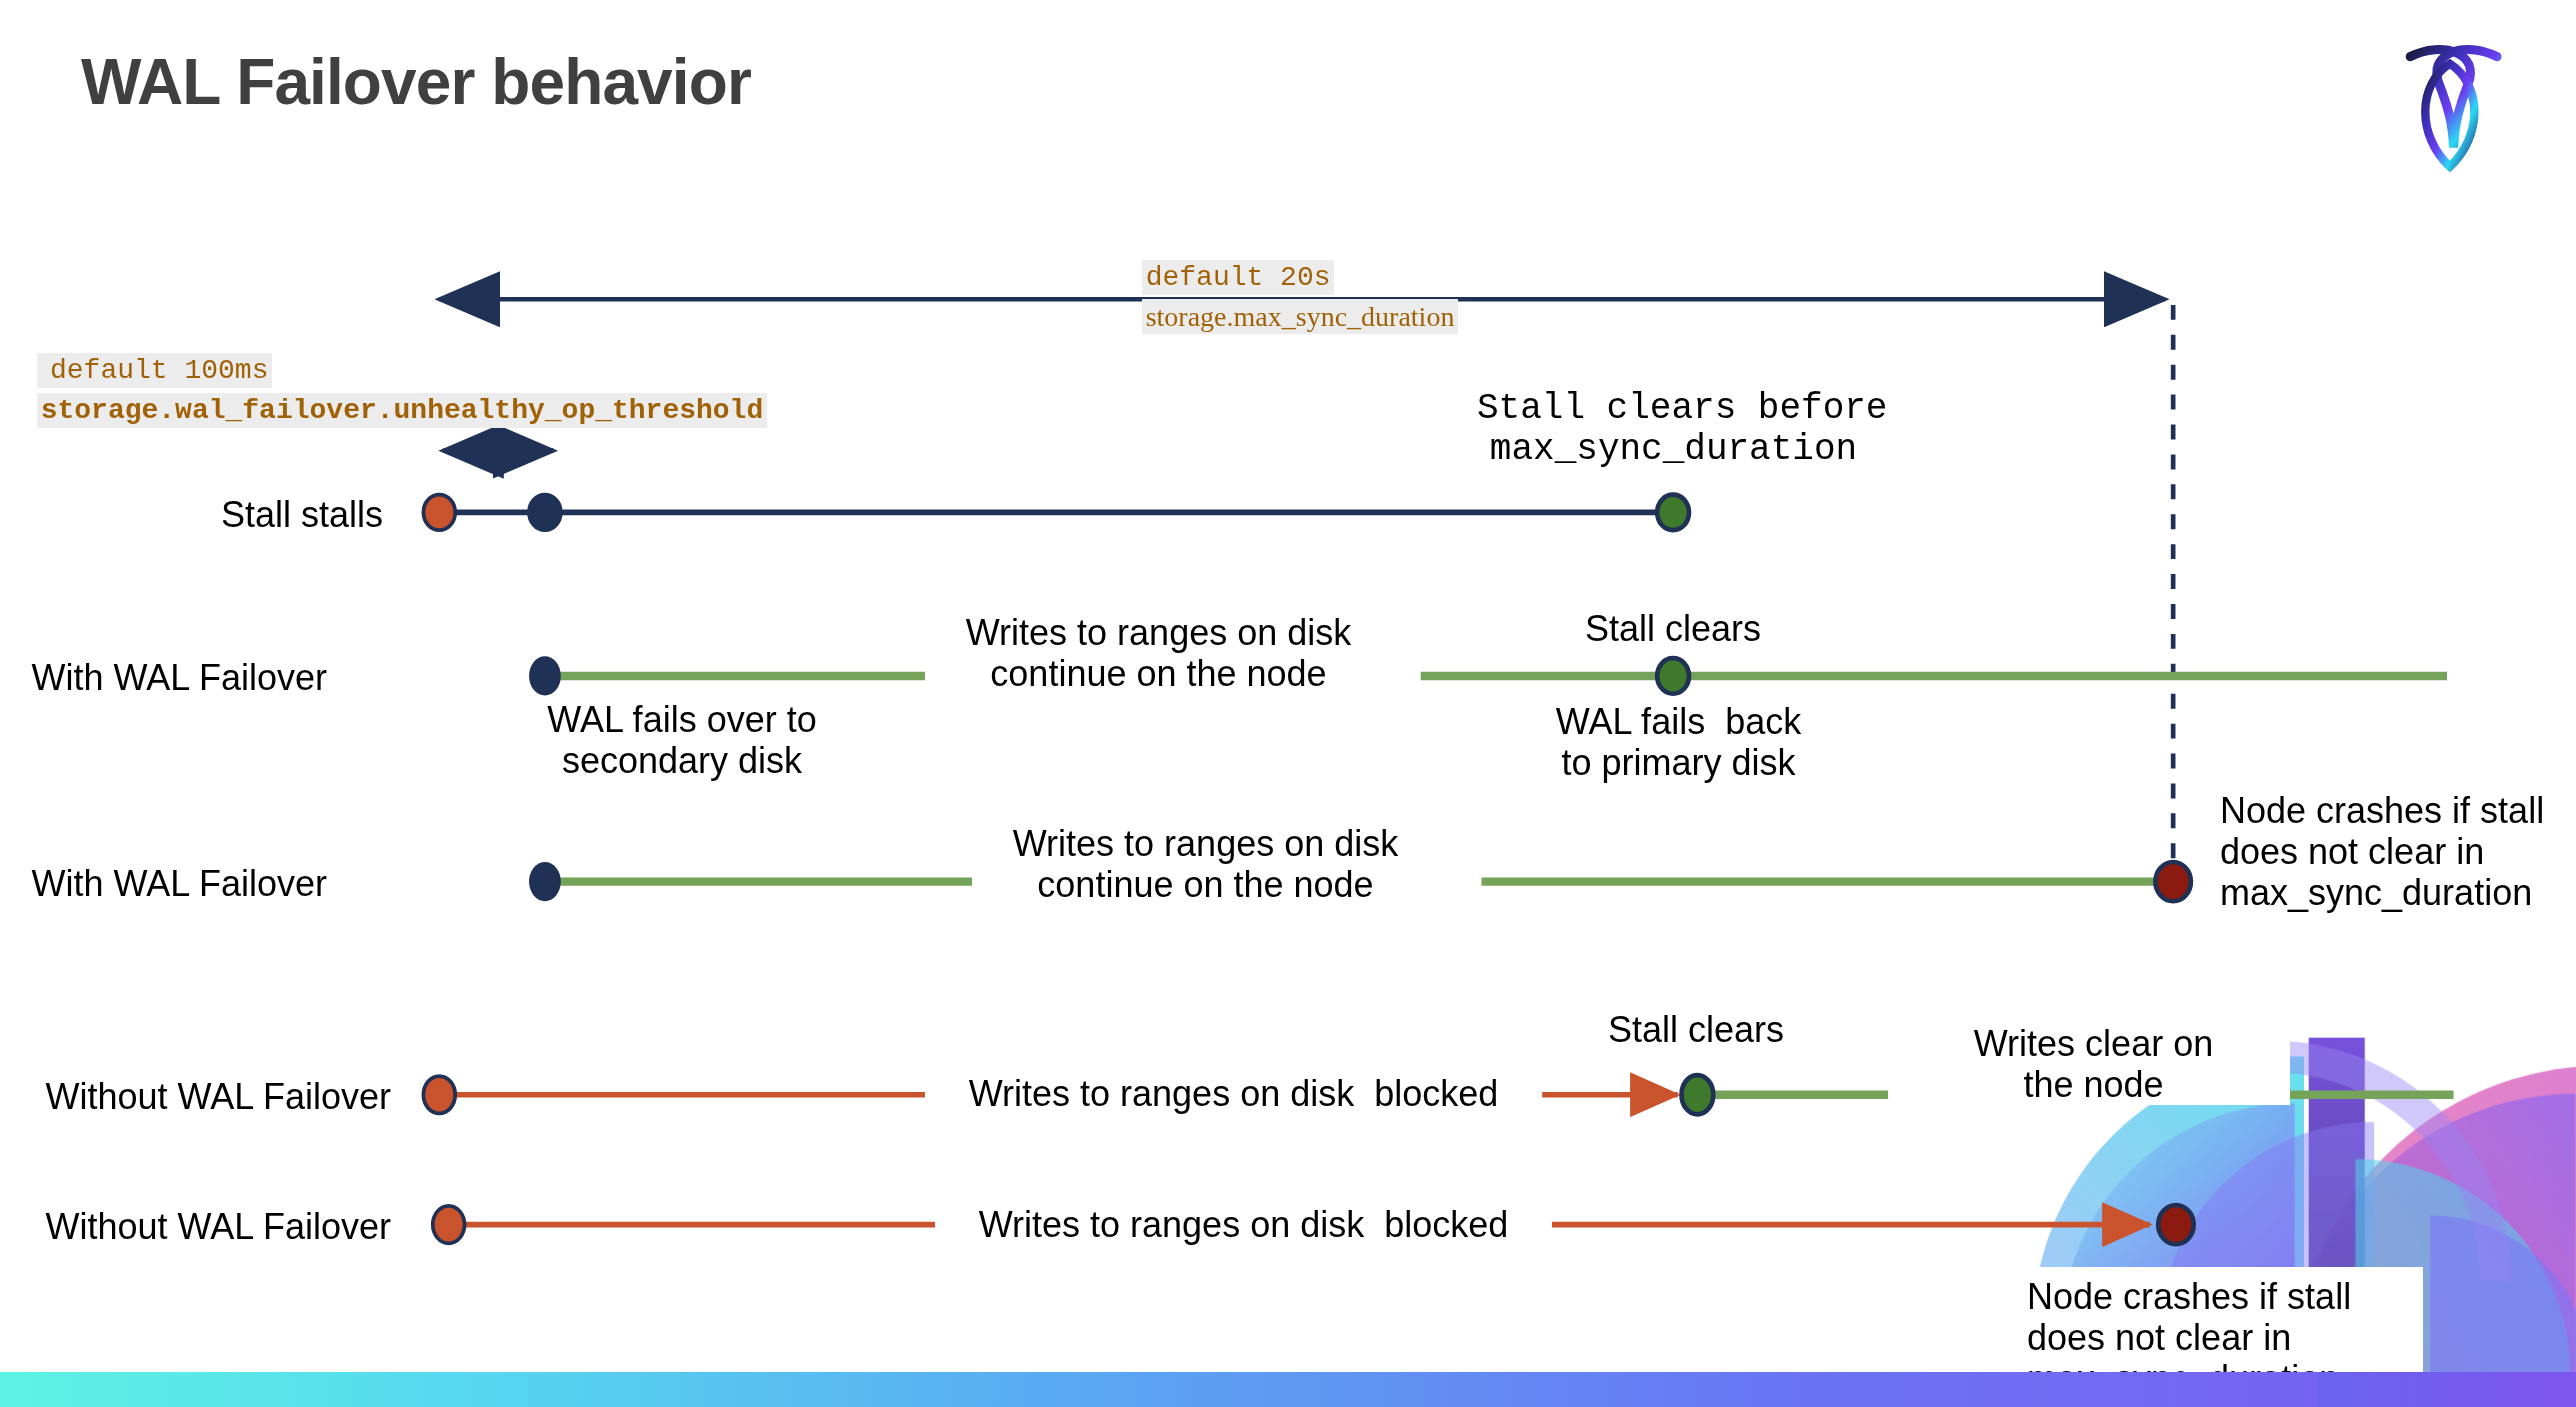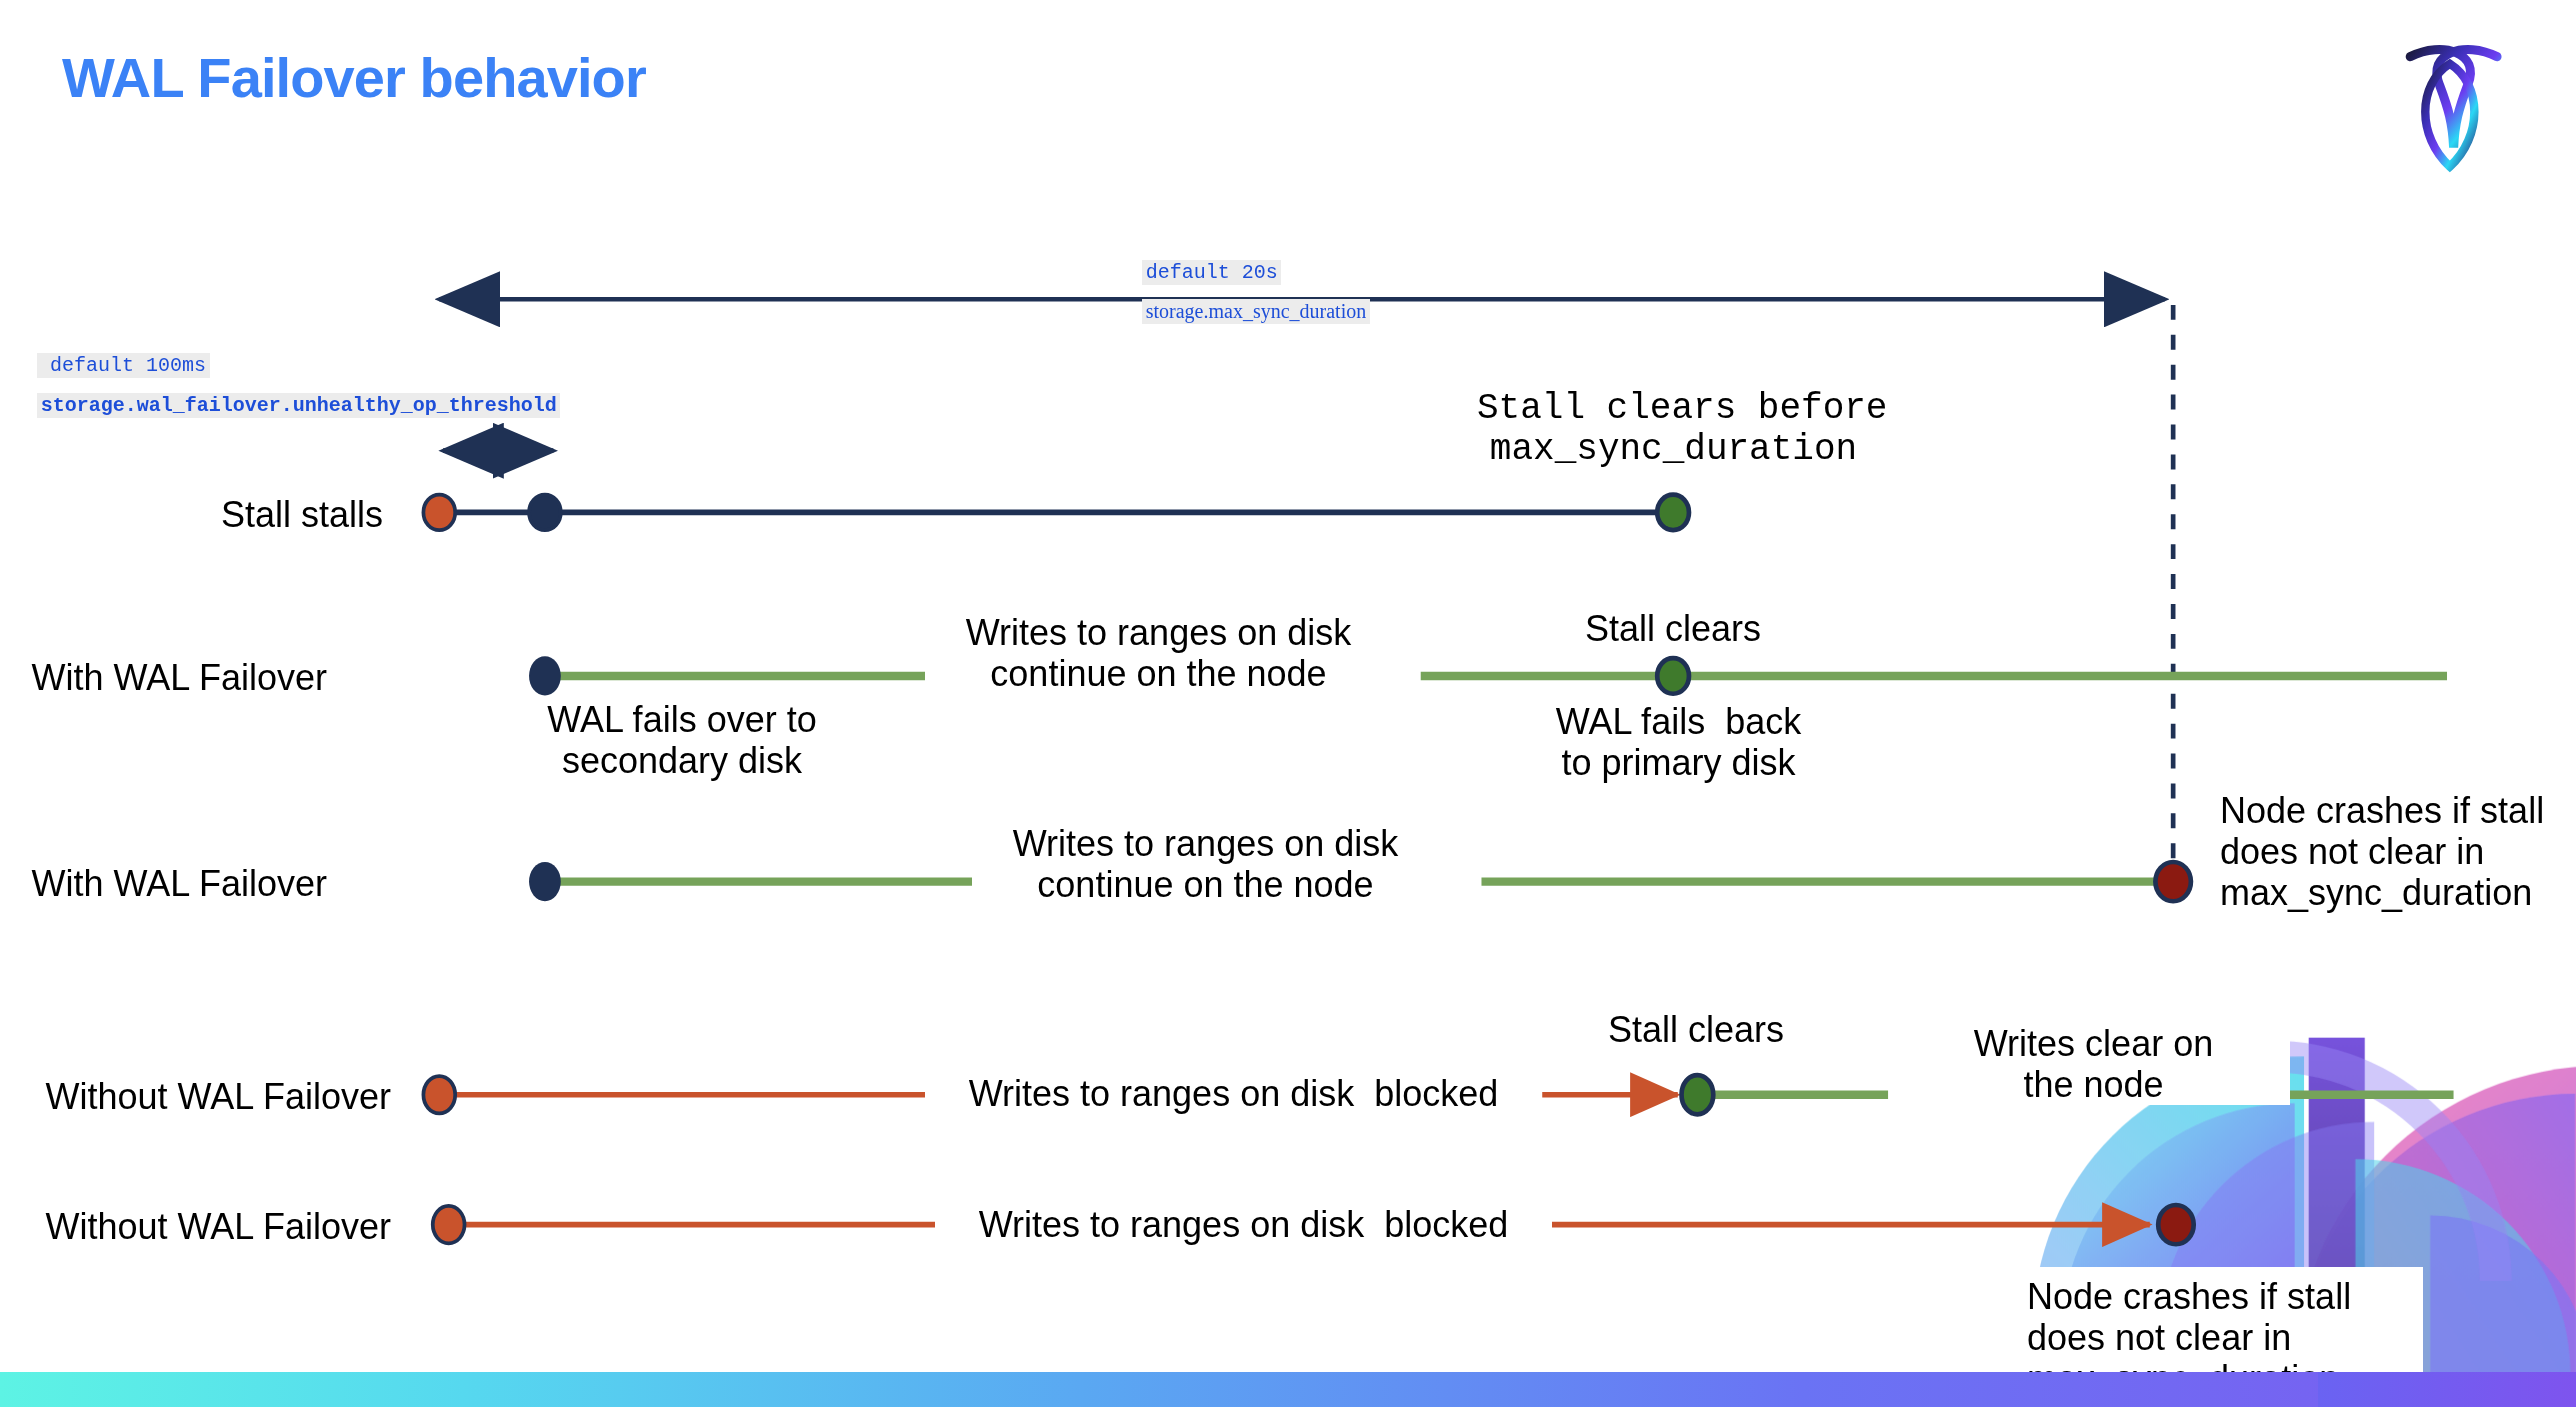--- a/index.html
+++ b/index.html
@@ -6,34 +6,34 @@
   body{
     width:2576px;height:1408px;
     background:#ffffff;
     font-family:"Liberation Sans", sans-serif;
     overflow:hidden;
   }
   #slide{position:relative;width:2576px;height:1408px;overflow:hidden;background:#fff;}
 
   
   #title{
-    position:absolute;left:62px;top:45px;
-    font-size:56px;font-weight:bold;color:#3b82f6;
+    position:absolute;left:81px;top:45px;
+    font-size:64px;font-weight:bold;color:#404040;
     letter-spacing:-0.9px;white-space:nowrap;
   }
   #bottombar{position:absolute;left:0;top:1372px;width:2576px;height:36px;
     background:linear-gradient(90deg,#5df3e4 0%,#56d8ef 18%,#5aa8f2 42%,#6a73f4 70%,#7b5cf0 100%);}
   #bottombar-right{position:absolute;left:2318px;top:1372px;width:258px;height:36px;
     background:linear-gradient(90deg,#6a63f2 0%,#7e54ee 100%);}
 
   
   .code{
     position:absolute;
     font-family:"Liberation Mono","DejaVu Sans Mono",monospace;
-    font-size:20px;color:#1d4ed8;background:#ececec;
+    font-size:28px;color:#a16207;background:#ececec;
     padding:0.9px 3.7px;white-space:pre;line-height:1.18;text-align:right;
   }
 
   
   .lbl{
     position:absolute;color:#000;font-size:36px;line-height:1.14;
     white-space:pre;
   }
   .lbl.c{text-align:center;}
   .lbl.l{text-align:left;}

